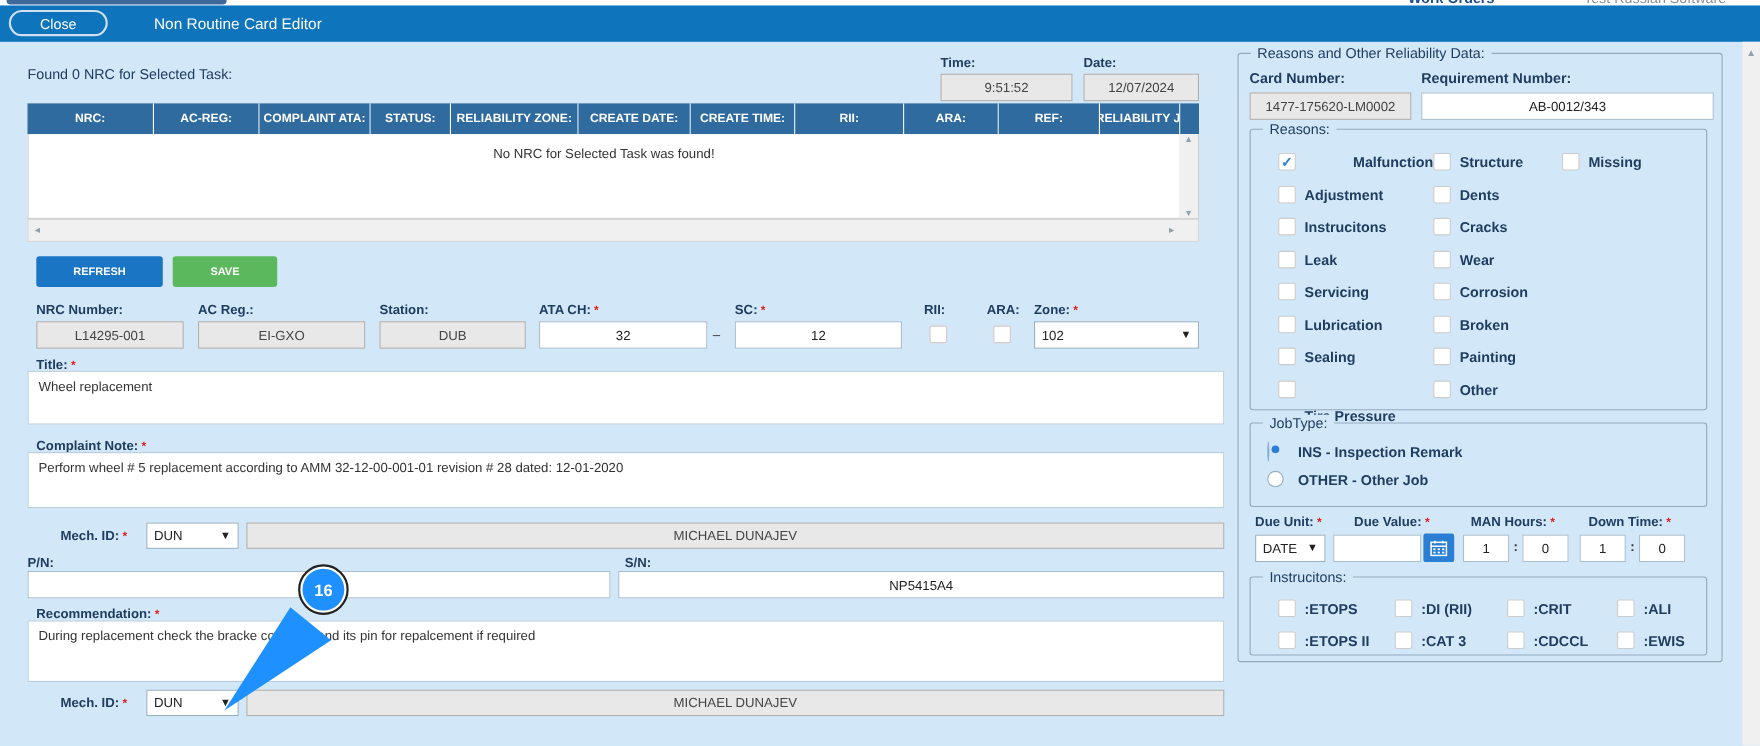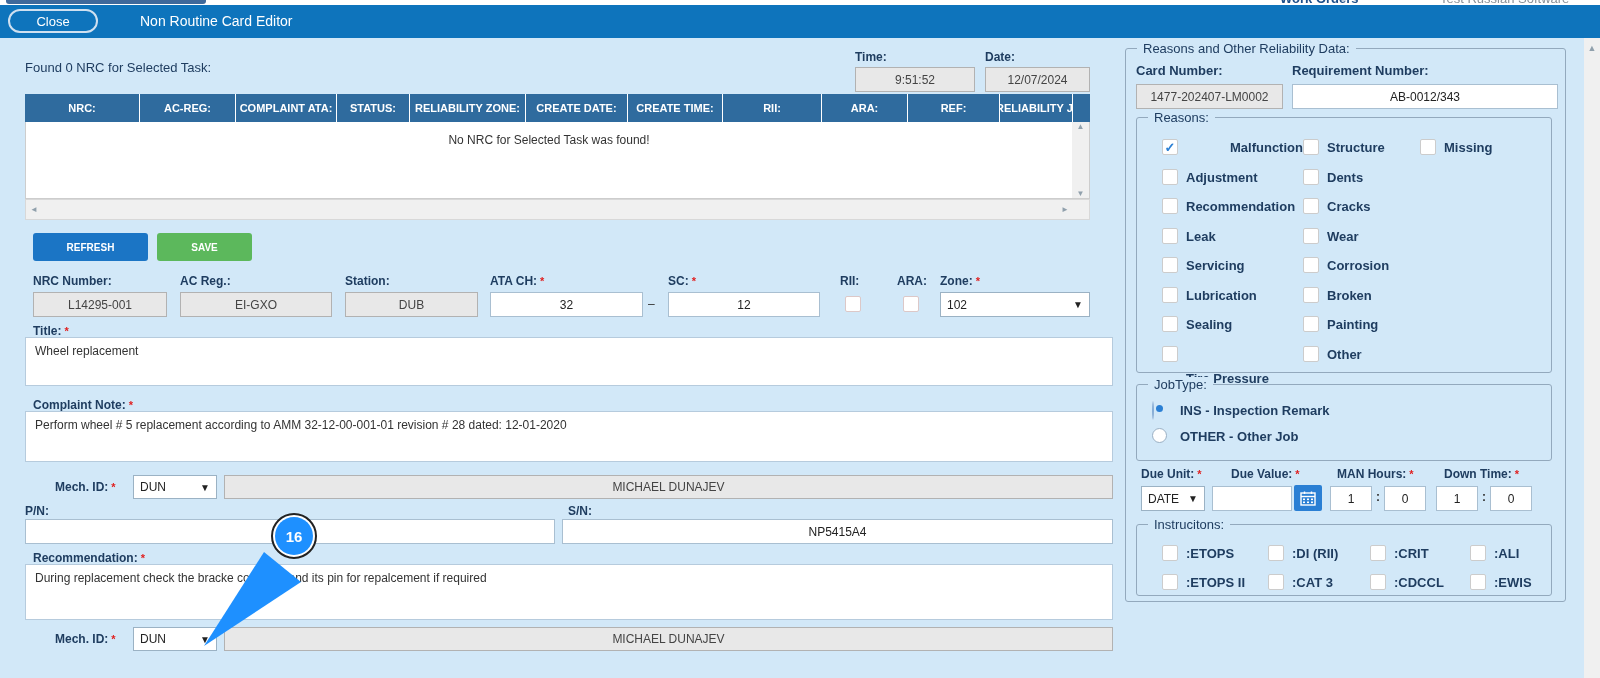--- a/index.html
+++ b/index.html
@@ -153,42 +153,42 @@
   <span>DUN</span>
     <span class="chev">▼</span>
 </div>
 <div class="abs ro-box" style="left:224px;top:627px;width:889px;height:24px;">MICHAEL DUNAJEV</div>
 
 
 <div class="abs fs" style="left:1125px;top:48px;width:441px;height:554px;"></div>
 <div class="abs legend" style="left:1137px;top:41px;">Reasons and Other Reliability Data:</div>
 
 <div class="abs lbl lbl13 center" style="left:1136px;top:63px;width:147px;">Card Number:</div>
-<div class="abs ro-box" style="left:1136px;top:84px;width:147px;height:25px;">1477-202407-LM0002</div>
+<div class="abs ro-box" style="left:1136px;top:84px;width:147px;height:25px;">1477-175620-LM0002</div>
 <div class="abs lbl lbl13 center" style="left:1292px;top:63px;width:266px;">Requirement Number:</div>
 <div class="abs inp c" style="left:1292px;top:84px;width:266px;height:25px;">AB-0012/343</div>
 
 
 <div class="abs fs" style="left:1136px;top:117px;width:416px;height:256px;"></div>
 <div class="abs legend" style="left:1148px;top:110px;">Reasons:</div>
 
 <span class="abs cb checked" style="left:1162px;top:139px;"></span>
 <div class="abs lbl lbl13" style="left:1186px;top:140px;margin-left:44px;">Malfunction</div>
 <span class="abs cb" style="left:1303px;top:139px;"></span>
 <div class="abs lbl lbl13" style="left:1327px;top:140px;">Structure</div>
 <span class="abs cb" style="left:1420px;top:139px;"></span>
 <div class="abs lbl lbl13" style="left:1444px;top:140px;">Missing</div>
 
 <span class="abs cb" style="left:1162px;top:169px;"></span>
 <div class="abs lbl lbl13" style="left:1186px;top:170px;">Adjustment</div>
 <span class="abs cb" style="left:1303px;top:169px;"></span>
 <div class="abs lbl lbl13" style="left:1327px;top:170px;">Dents</div>
 
 <span class="abs cb" style="left:1162px;top:198px;"></span>
-<div class="abs lbl lbl13" style="left:1186px;top:199px;">Recommendation</div>
+<div class="abs lbl lbl13" style="left:1186px;top:199px;">Instrucitons</div>
 <span class="abs cb" style="left:1303px;top:198px;"></span>
 <div class="abs lbl lbl13" style="left:1327px;top:199px;">Cracks</div>
 
 <span class="abs cb" style="left:1162px;top:228px;"></span>
 <div class="abs lbl lbl13" style="left:1186px;top:229px;">Leak</div>
 <span class="abs cb" style="left:1303px;top:228px;"></span>
 <div class="abs lbl lbl13" style="left:1327px;top:229px;">Wear</div>
 
 <span class="abs cb" style="left:1162px;top:257px;"></span>
 <div class="abs lbl lbl13" style="left:1186px;top:258px;">Servicing</div>

